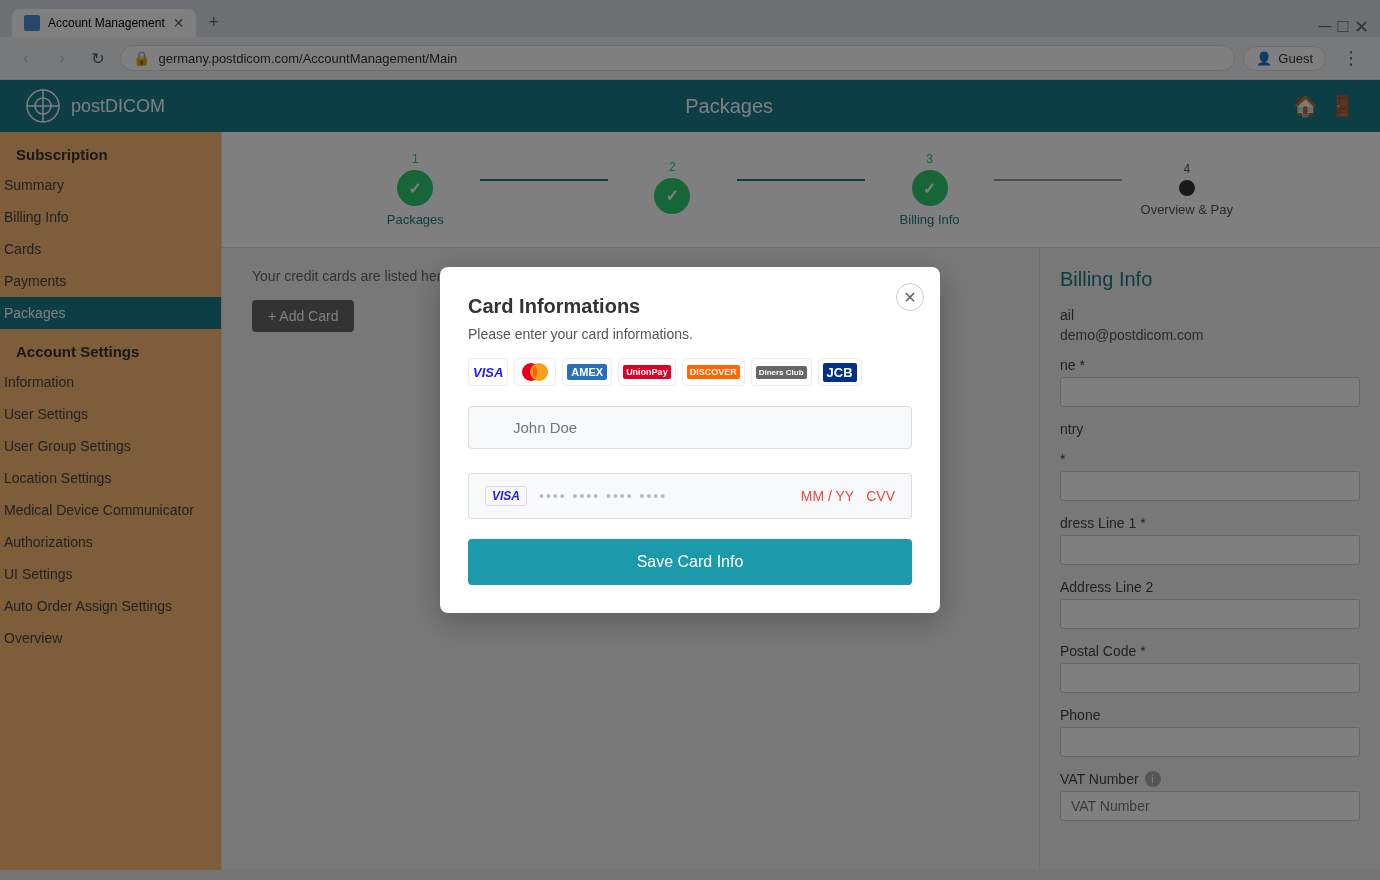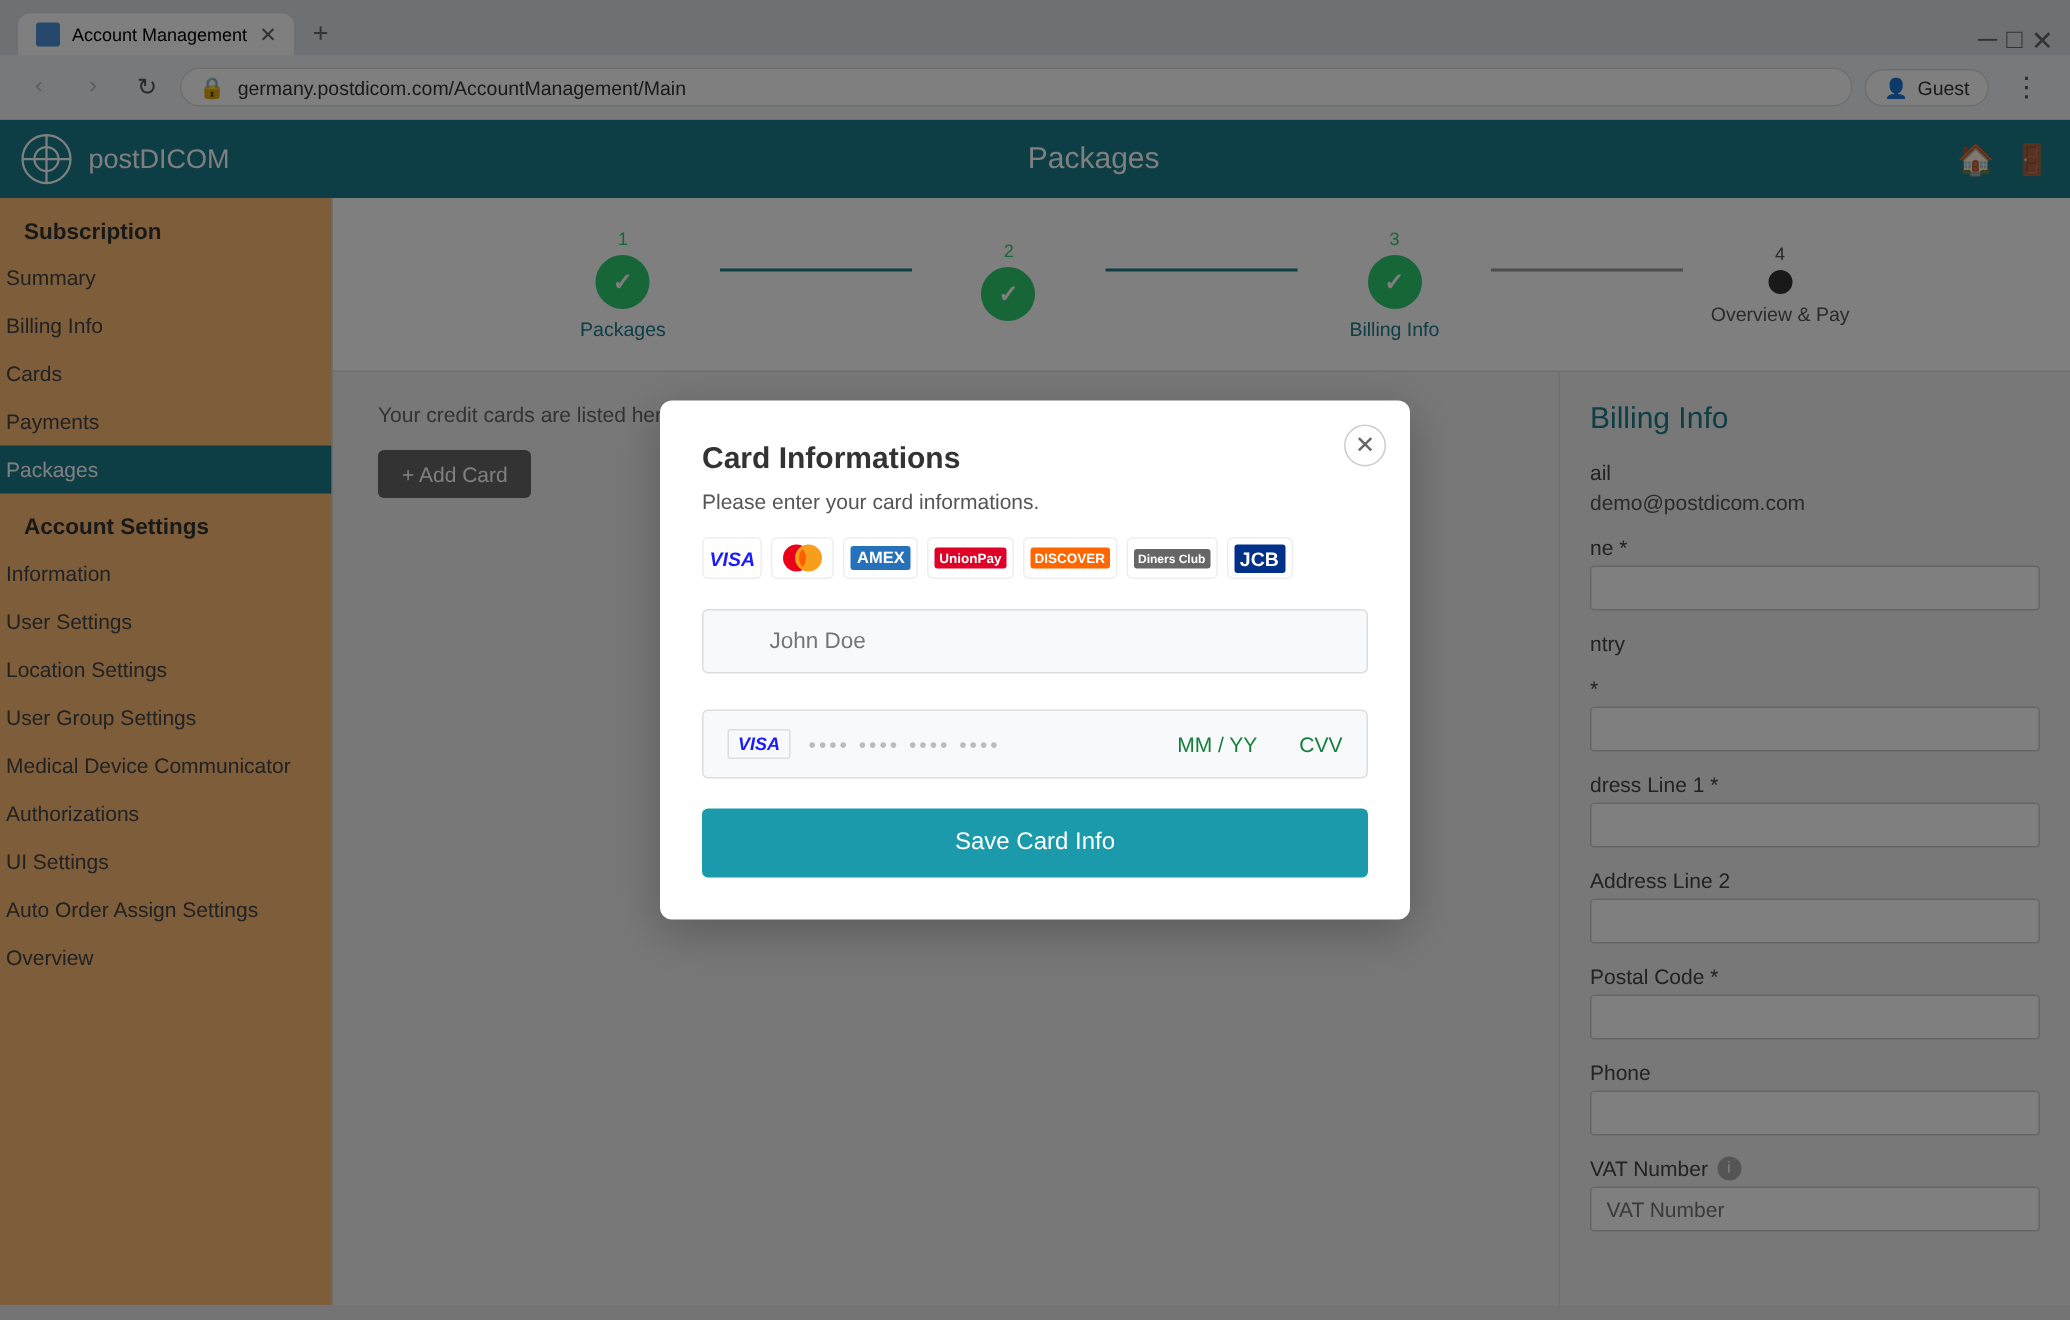--- a/index.html
+++ b/index.html
@@ -19,21 +19,21 @@
     .nav-btn.disabled { color: #bbb; }
     .address-bar { flex: 1; display: flex; align-items: center; background: white; border: 1px solid #ddd; border-radius: 20px; padding: 4px 12px; gap: 8px; }
     .address-bar-icon { color: #666; font-size: 14px; }
     .address-text { flex: 1; font-size: 13px; color: #333; }
     .guest-btn { display: flex; align-items: center; gap: 6px; border: 1px solid #ddd; border-radius: 20px; padding: 4px 12px; background: white; font-size: 13px; color: #333; }
     .more-btn { font-size: 18px; color: #555; cursor: pointer; padding: 4px 8px; }
     .win-btn { width: 14px; height: 14px; border-radius: 2px; cursor: pointer; border: none; background: none; font-size: 18px; color: #666; }
     .win-btns { display: flex; gap: 4px; margin-left: auto; }
 
     
-    .app-header { background: #1a7a8a; display: flex; align-items: center; padding: 0 13px; height: 52px; }
+    .app-header { background: #1a7a8a; display: flex; align-items: center; padding: 0 25px; height: 52px; }
     .logo-area { display: flex; align-items: center; gap: 10px; }
     .logo-icon { width: 36px; height: 36px; }
     .logo-text { color: white; font-size: 18px; font-weight: 500; }
     .header-title { flex: 1; text-align: center; color: white; font-size: 20px; font-weight: 400; }
     .header-icons { display: flex; gap: 12px; }
     .header-icon-btn { color: white; font-size: 20px; cursor: pointer; }
 
     
     .main-layout { display: flex; height: calc(880px - 52px - 90px); }
 
@@ -75,21 +75,21 @@
     .modal-subtitle { font-size: 14px; color: #555; margin-bottom: 16px; }
     .modal-close { position: absolute; top: 16px; right: 16px; width: 28px; height: 28px; border-radius: 50%; border: 1px solid #ccc; background: white; cursor: pointer; display: flex; align-items: center; justify-content: center; font-size: 16px; color: #666; }
     .card-icons { display: flex; gap: 6px; align-items: center; margin-bottom: 20px; flex-wrap: wrap; }
     .card-icon { height: 28px; border-radius: 4px; border: 1px solid #eee; padding: 2px 4px; display: flex; align-items: center; justify-content: center; font-size: 10px; font-weight: bold; }
     .cardholder-input { width: 100%; border: 1px solid #ddd; border-radius: 4px; padding: 12px 16px 12px 44px; font-size: 15px; color: #999; background: #f8f9fa; margin-bottom: 12px; position: relative; }
     .cardholder-wrapper { position: relative; margin-bottom: 12px; }
     .cardholder-wrapper::before { content: '👤'; position: absolute; left: 14px; top: 50%; transform: translateY(-50%); font-size: 16px; color: #aaa; }
     .card-number-wrapper { border: 1px solid #ddd; border-radius: 4px; padding: 12px 16px; display: flex; align-items: center; gap: 12px; background: #f8f9fa; margin-bottom: 20px; }
     .visa-badge { font-size: 12px; font-weight: bold; color: #1a1aff; font-style: italic; border: 1px solid #ddd; padding: 2px 6px; border-radius: 2px; }
     .card-number-text { flex: 1; font-size: 14px; color: #bbb; letter-spacing: 2px; }
-    .card-expiry-cvv { display: flex; gap: 28px; color: #15803d; font-size: 14px; }
+    .card-expiry-cvv { display: flex; gap: 12px; color: #ef4444; font-size: 14px; }
     .save-card-btn { width: 100%; background: #1a9aaa; color: white; border: none; padding: 14px; border-radius: 4px; cursor: pointer; font-size: 16px; font-weight: 500; }
 
     
     .main-content-split { display: flex; height: 100%; }
     .left-panel { flex: 1; padding: 20px 30px; border-right: 1px solid #ddd; }
     .right-panel { width: 340px; padding: 20px 20px; overflow-y: auto; }
 
     
     .vi-visa { color: #1a1aff; font-weight: 900; font-style: italic; font-size: 13px; }
     .vi-amex { background: #2671b9; color: white; font-size: 11px; padding: 2px 4px; border-radius: 2px; }
@@ -155,22 +155,22 @@
   <div class="sidebar">
     <div class="sidebar-section-label">Subscription</div>
     <div class="sidebar-item">Summary</div>
     <div class="sidebar-item">Billing Info</div>
     <div class="sidebar-item">Cards</div>
     <div class="sidebar-item">Payments</div>
     <div class="sidebar-item active">Packages</div>
     <div class="sidebar-section-label">Account Settings</div>
     <div class="sidebar-item">Information</div>
     <div class="sidebar-item">User Settings</div>
+    <div class="sidebar-item">User Group Settings</div>
     <div class="sidebar-item">Location Settings</div>
-    <div class="sidebar-item">User Group Settings</div>
     <div class="sidebar-item">Medical Device Communicator</div>
     <div class="sidebar-item">Authorizations</div>
     <div class="sidebar-item">UI Settings</div>
     <div class="sidebar-item">Auto Order Assign Settings</div>
     <div class="sidebar-item">Overview</div>
   </div>
 
   <div class="content-area">
 
     <div class="stepper">

